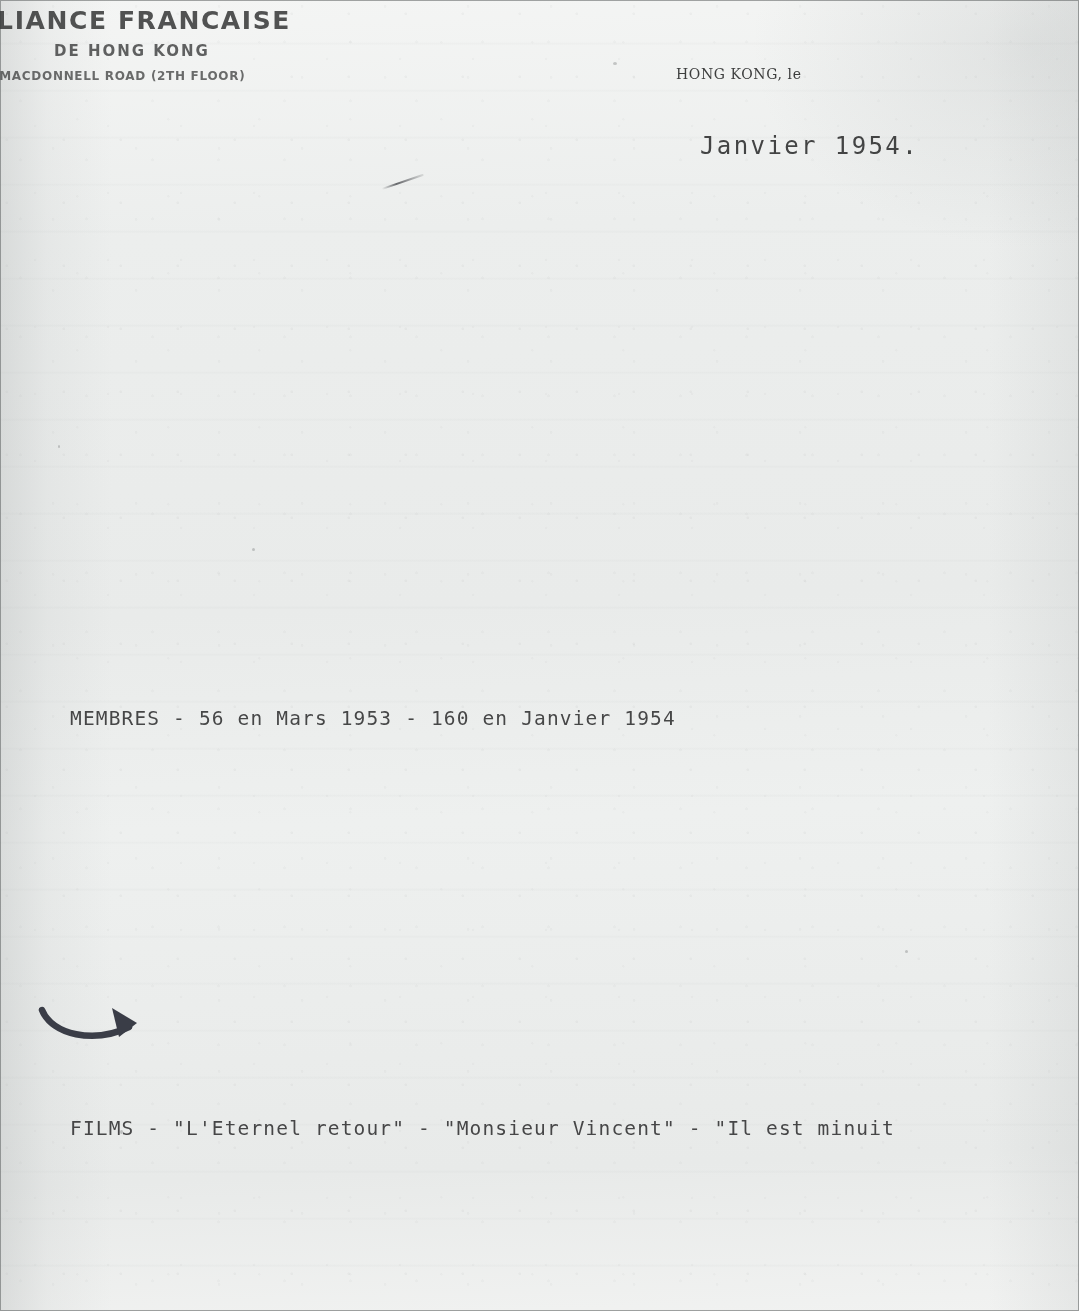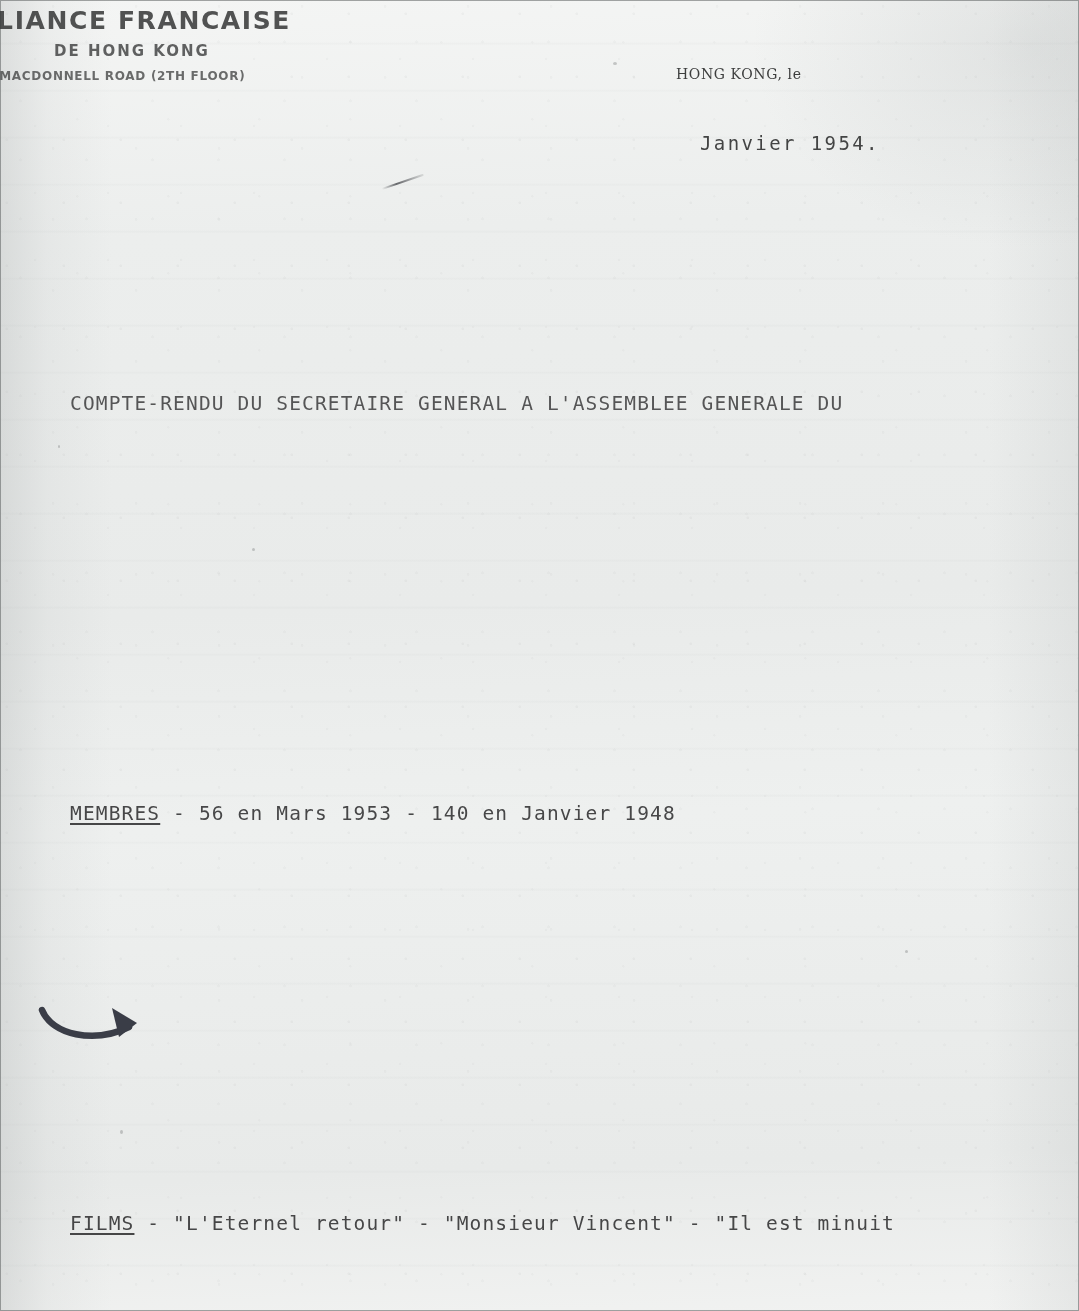--- a/index.html
+++ b/index.html
@@ -124,21 +124,21 @@
     font-family: "DejaVu Serif", "Liberation Serif", serif;
     font-size: 14px;
     letter-spacing: 0.6px;
     color: #2e2f2f;
     opacity: .92;
   }
   .date {
     position: absolute;
     left: 700px;
     top: 132px;
-    font-size: 19px;
+    font-size: 24px;
     letter-spacing: 2.4px;
     color: #313232;
     opacity: .9;
   }
 
   
   .body-block {
     position: absolute;
     left: 70px;
     top: 198px;
@@ -152,21 +152,20 @@
   .block { margin-bottom: 0; }
   .gap-lg { height: 31px; }
 
   .line { white-space: pre; }
 
   
   .fade-1 { opacity: .92; }
   .fade-2 { opacity: .84; }
 
   .lbl {
-    text-decoration: underline;
     text-decoration-thickness: 2px;
     text-underline-offset: 3px;
   }
 
   
   .ink-stroke {
     position: absolute;
     left: 382px;
     top: 188px;
     width: 44px;
@@ -224,28 +223,27 @@
       <div class="lh-line3">0, MACDONNELL ROAD (2TH FLOOR)</div>
     </div>
 
     <div class="place">HONG KONG, le</div>
     <div class="date">Janvier 1954.</div>
 
     <div class="body-block">
 
       
       <div class="block">
-        <div class="line fade-2">COMPTE-RENDU DU SECRETAIRE GENERAL A L'ASSEMBLEE GENERALE DU</div>
       </div>
 
       <div class="gap-lg"></div>
 
       
       <div class="block">
-        <div class="line fade-1"><span class="lbl">MEMBRES</span><span> - 56 en Mars 1953 - 140 en Janvier 1948</span></div>
+        <div class="line fade-1"><span class="lbl">MEMBRES</span><span> - 56 en Mars 1953 - 160 en Janvier 1954</span></div>
       </div>
 
       <div class="gap-lg"></div>
 
       
       <div class="block">
         <div class="line fade-1"><span class="lbl">FILMS</span><span> - "L'Eternel retour" - "Monsieur Vincent" - "Il est minuit</span></div>
         
         
         

